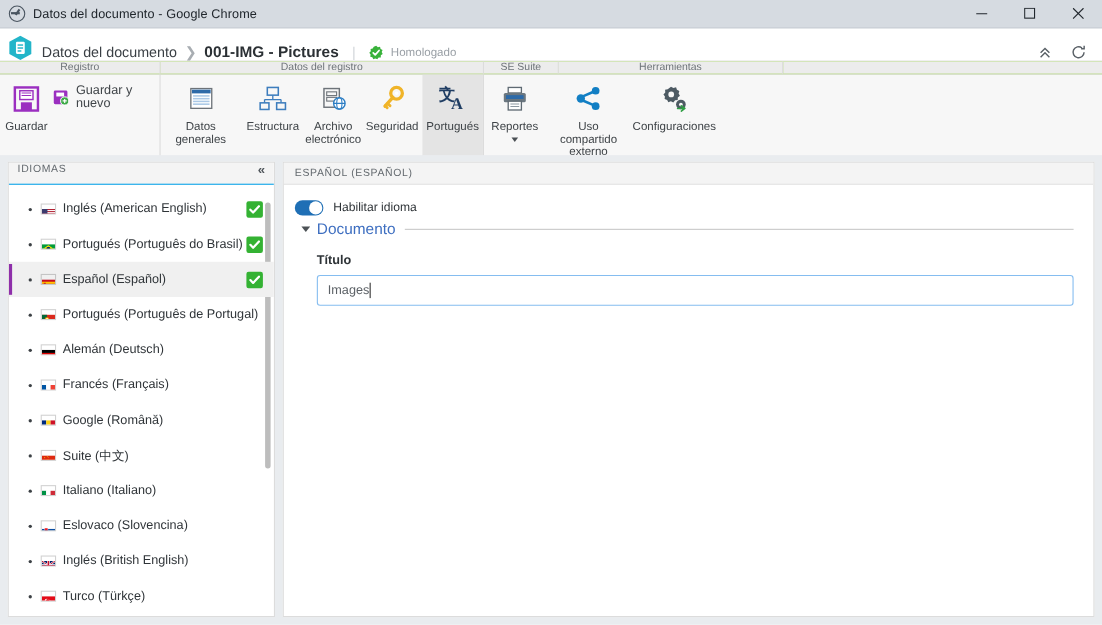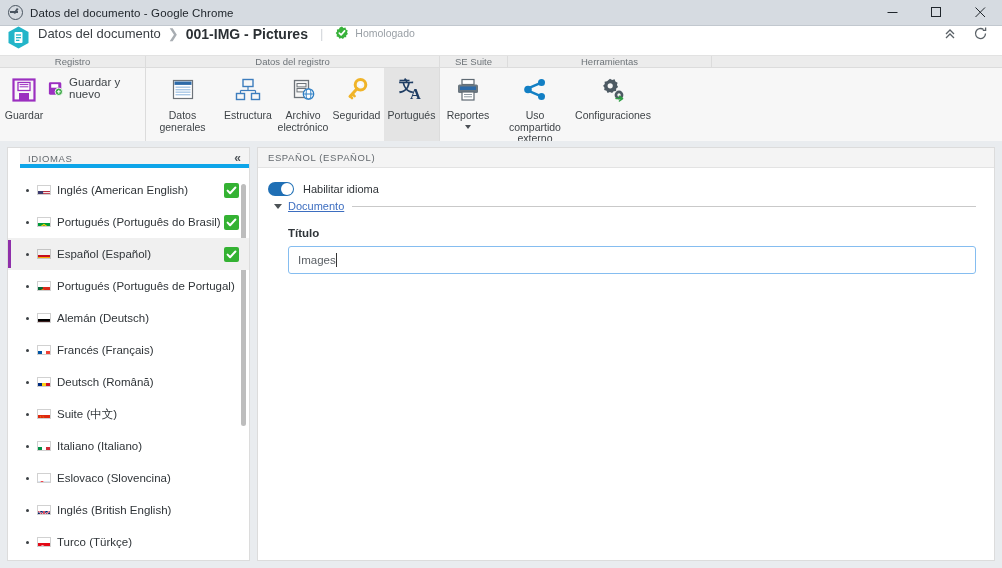--- a/index.html
+++ b/index.html
@@ -41,21 +41,21 @@
   .tb-controls{ margin-left:auto; display:flex; height:26px;}
   .tb-btn{
     width:44px;height:26px; display:flex;align-items:center;justify-content:center;
     color:#20262c;
   }
   .tb-btn svg{display:block;}
 
   
   .appheader{
     height:30px;min-height:30px; background:#fff;
-    display:flex; align-items:flex-start; padding:0 10px 0 8px;
+    display:flex; align-items:flex-end; padding:0 10px 0 8px;
     border-bottom:1px solid #e2e2e2;
   }
   .hexicon{
     width:21px;height:23px;flex:none;margin-right:9px;position:relative;
   }
   .bc-root{ font-size:13px; color:#3a3f44;}
   .bc-sep{ font-size:13px; color:#a8adb2; margin:0 7px; }
   .bc-current{ font-size:14px; font-weight:bold; color:#2b3034;}
   .bc-pipe{ color:#d2d6da; margin:0 12px; font-size:13px;}
   .homo{ display:flex;align-items:center; }
@@ -95,22 +95,22 @@
   .save-line{ display:flex; align-items:center; gap:6px; font-size:11.5px; color:#3f4448;}
 
   
   .content{ flex:1; display:flex; background:#e9ecef; padding:6px 7px 7px 7px; gap:7px; overflow:hidden;}
 
   .sidebar{
     width:243px; flex:none; background:#fff; border:1px solid #dcdcdc;
     display:flex;flex-direction:column; overflow:hidden;
   }
   .sb-head{
-    height:20px;min-height:20px; background:#f4f4f4; border-bottom:4px solid #0ea5e9;
-    display:flex;align-items:flex-end; padding:0 8px;margin-left:12px;
+    height:20px;min-height:20px; background:#f4f4f4; border-bottom:1px solid #0ea5e9;
+    display:flex;align-items:flex-start; padding:0 8px;
   }
   .sb-title{ font-size:9.5px; letter-spacing:.6px; color:#63696e; }
   .sb-collapse{ margin-left:auto; color:#50565b; font-size:12px; line-height:1; font-weight:bold;}
   .sb-list{ flex:1; position:relative; overflow:hidden; padding-top:6px;}
   .sb-item{
     height:32px; display:flex; align-items:center; padding-left:18px; padding-right:10px;
     position:relative;
   }
   .sb-item.sel{ background:#f0f0f0; }
   .sb-item.sel::before{
@@ -148,21 +148,21 @@
     background:#fff;
   }
   .toggle-label{ font-size:11px; color:#2f3438; margin-left:9px;}
 
   .section{ margin-left:6px;}
   .section-head{ display:flex; align-items:center; }
   .sec-caret{
     width:0;height:0;border-left:4px solid transparent;border-right:4px solid transparent;
     border-top:5px solid #4c5256; margin-right:6px;
   }
-  .sec-title{ font-size:11px; color:#3d6ec0;text-decoration:underline; }
+  .sec-title{ font-size:14px; color:#3d6ec0; }
   .sec-rule{ flex:1; height:1px; background:#c9c9c9; margin-left:8px; margin-right:4px;}
 
   .field{ margin-top:15px; padding-left:14px; padding-right:4px;}
   .field-label{ font-size:11.5px; font-weight:bold; color:#2f3438; margin-bottom:7px;}
   .field-input{
     width:100%; height:28px; border:1px solid #85bdf0; border-radius:3px;
     padding:0 9px; font-size:11.5px; color:#5c6166; font-family:"Liberation Sans",sans-serif;
     background:#fff; outline:none; position:relative;
   }
   .input-wrap{ position:relative; }
@@ -467,21 +467,21 @@
               </svg></span>
             <span class="sb-label">Francés (Français)</span>
           </div>
           <div class="sb-item">
             <span class="dot"></span>
             <span class="flag"><svg viewBox="0 0 14 10">
                 <rect width="4.67" height="10" fill="#002b7f"></rect>
                 <rect x="4.67" width="4.66" height="10" fill="#fcd116"></rect>
                 <rect x="9.33" width="4.67" height="10" fill="#ce1126"></rect>
               </svg></span>
-            <span class="sb-label">Deutsch (Română)</span>
+            <span class="sb-label">Google (Română)</span>
           </div>
           <div class="sb-item">
             <span class="dot"></span>
             <span class="flag"><svg viewBox="0 0 14 10">
                 <rect width="14" height="10" fill="#de2910"></rect>
                 <polygon points="3,1.4 3.6,3 2.1,2.1 3.9,2.1 2.4,3" fill="#ffde00"></polygon>
                 <circle cx="5.8" cy="1.2" r="0.45" fill="#ffde00"></circle>
                 <circle cx="6.8" cy="2.4" r="0.45" fill="#ffde00"></circle>
                 <circle cx="6.6" cy="4" r="0.45" fill="#ffde00"></circle>
                 <circle cx="5.4" cy="4.9" r="0.45" fill="#ffde00"></circle>

